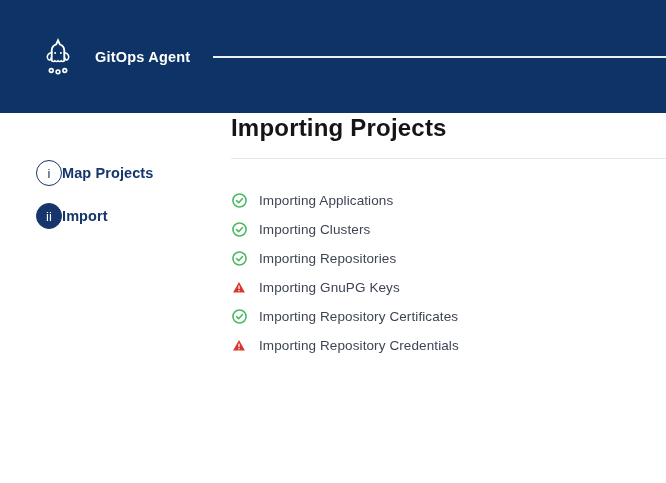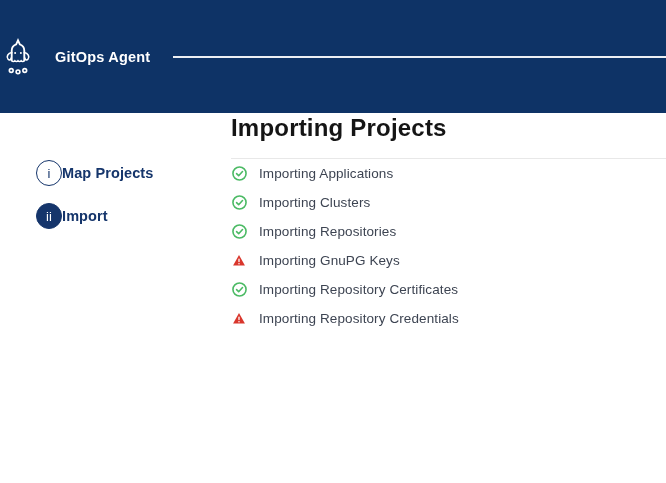--- a/index.html
+++ b/index.html
@@ -3,20 +3,21 @@
 <meta charset="utf-8">
 <style>
   * { margin: 0; padding: 0; box-sizing: border-box; }
   html, body { width: 666px; height: 483px; overflow: hidden; background: #ffffff;
     font-family: "Liberation Sans", "DejaVu Sans", sans-serif; }
 
   
   .header {
     height: 113px; background: #0e3366;
     display: flex; align-items: center;
+    padding-left: 40px;
   }
   .logo-box { width: 36px; height: 44px; flex: 0 0 auto; display: flex; align-items: center; }
   .logo-box svg { width: 36px; height: 44px; display: block; }
   .app-title {
     color: #ffffff; font-size: 14.5px; font-weight: 700;
     letter-spacing: 0.2px; margin-left: 19px; white-space: nowrap;
   }
   .header-rule {
     flex: 1 1 auto; height: 2px; background: rgba(255,255,255,0.92);
     margin-left: 23px; margin-top: 1px;
@@ -45,21 +46,21 @@
     letter-spacing: 0.1px;
   }
 
   
   .page-title {
     font-size: 24px; font-weight: 700; color: #151515; letter-spacing: 0.2px;
     line-height: 30px;
   }
   .title-rule { height: 1px; background: #e8e8e8; margin-top: 15px; width: 100%; }
 
-  .import-list { }
+  .import-list { margin-top: 27px; }
   .import-row { display: flex; align-items: center; height: 29px; }
   .status-icon { width: 16px; height: 16px; flex: 0 0 auto;
     display: flex; align-items: center; justify-content: center; }
   .status-icon svg { display: none; }
   .status-icon.success svg.icon-success { display: block; }
   .status-icon.error svg.icon-error { display: block; }
   .import-label { margin-left: 12px; font-size: 13.5px; color: #3d4452; letter-spacing: 0.1px; }
 </style>
 </head>
 <body>

